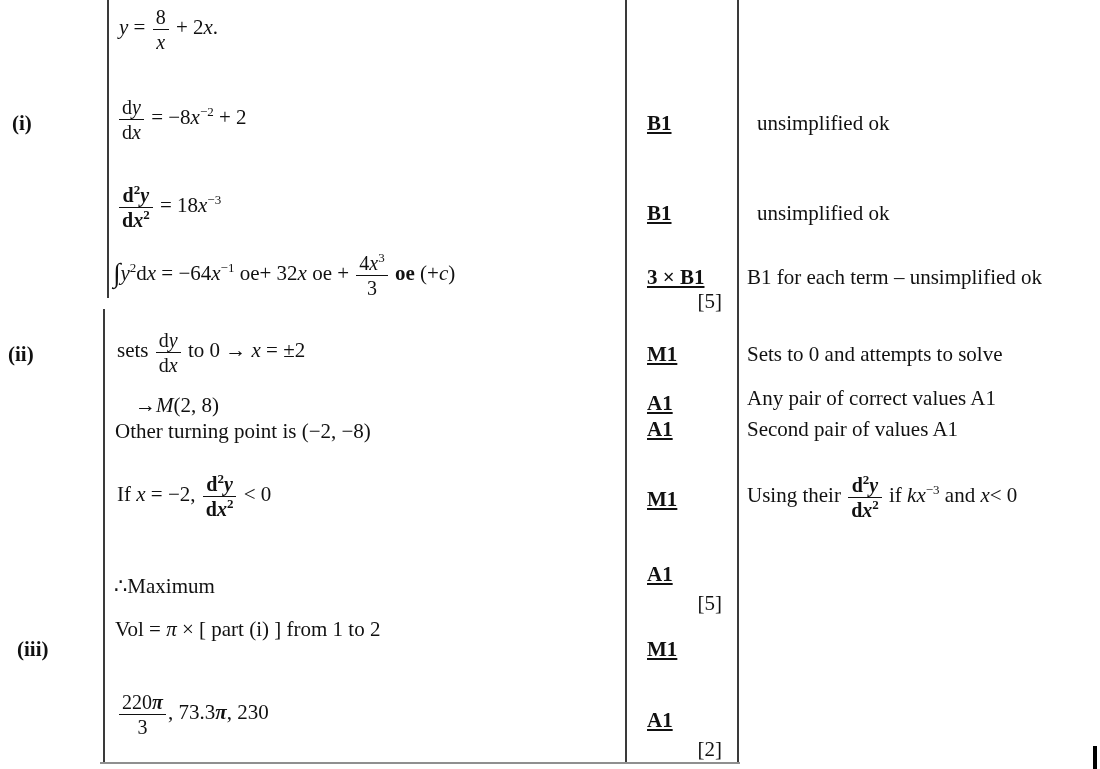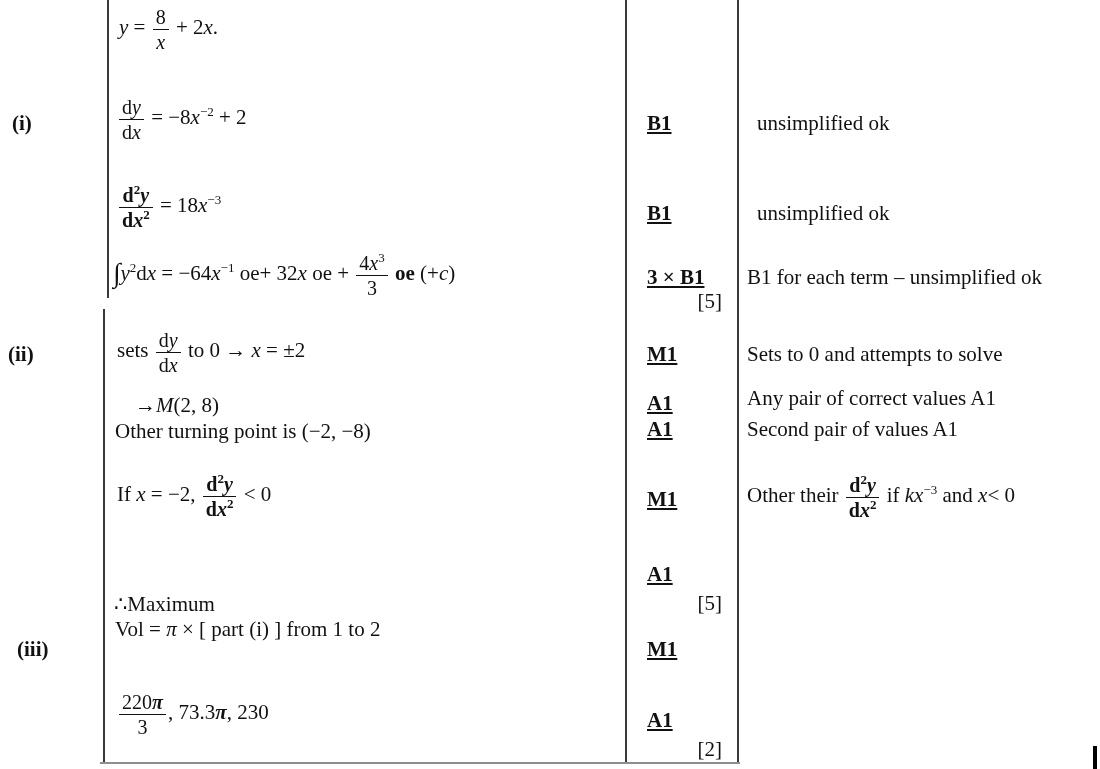--- a/index.html
+++ b/index.html
@@ -78,24 +78,24 @@
 
   <div class="abs" style="left:115px; top:419px;">Other turning point is (−2, −8)</div>
   <div class="abs markcol" style="top:417px;">A1</div>
   <div class="abs comment" style="top:417px;">Second pair of values A1</div>
 
   <div class="abs" style="left:117px; top:473px;">
     <span>If </span><span class="i">x</span><span> = −2, </span><span class="frac b"><span class="num"><span>d</span><span class="sup">2</span><span class="i">y</span></span><span class="den"><span>d</span><span class="i">x</span><span class="sup">2</span></span></span><span> &lt; 0</span>
   </div>
   <div class="abs markcol" style="top:487px;">M1</div>
   <div class="abs comment" style="top:474px;">
-    <span>Other their </span><span class="frac b"><span class="num"><span>d</span><span class="sup">2</span><span class="i">y</span></span><span class="den"><span>d</span><span class="i">x</span><span class="sup">2</span></span></span><span> if </span><span class="i">k</span><span class="i">x</span><span class="sup">−3</span><span> and </span><span class="i">x</span><span>&lt; 0</span>
+    <span>Using their </span><span class="frac b"><span class="num"><span>d</span><span class="sup">2</span><span class="i">y</span></span><span class="den"><span>d</span><span class="i">x</span><span class="sup">2</span></span></span><span> if </span><span class="i">k</span><span class="i">x</span><span class="sup">−3</span><span> and </span><span class="i">x</span><span>&lt; 0</span>
   </div>
 
-  <div class="abs" style="left:114px; top:592px;">∴Maximum</div>
+  <div class="abs" style="left:114px; top:574px;">∴Maximum</div>
   <div class="abs markcol" style="top:562px;">A1</div>
   <div class="abs bracket" style="top:591px;">[5]</div>
 
   <div class="abs" style="left:115px; top:617px;">
     <span>Vol = </span><span class="i">π</span><span> × [ part (i) ] from 1 to 2</span>
   </div>
   <div class="abs markcol" style="top:637px;">M1</div>
 
   <div class="abs" style="left:117px; top:691px;">
     <span class="frac"><span class="num"><span>220</span><span class="b i">π</span></span><span class="den">3</span></span><span>, 73.3</span><span class="b i">π</span><span>, 230</span>

